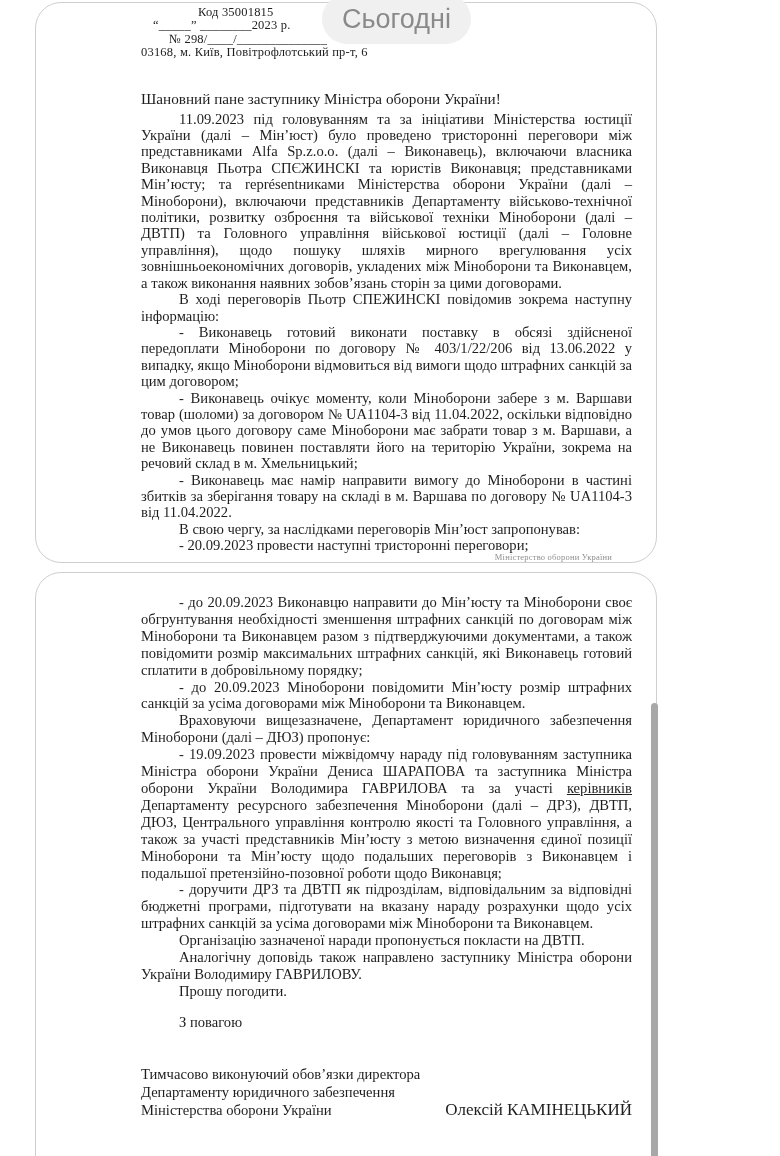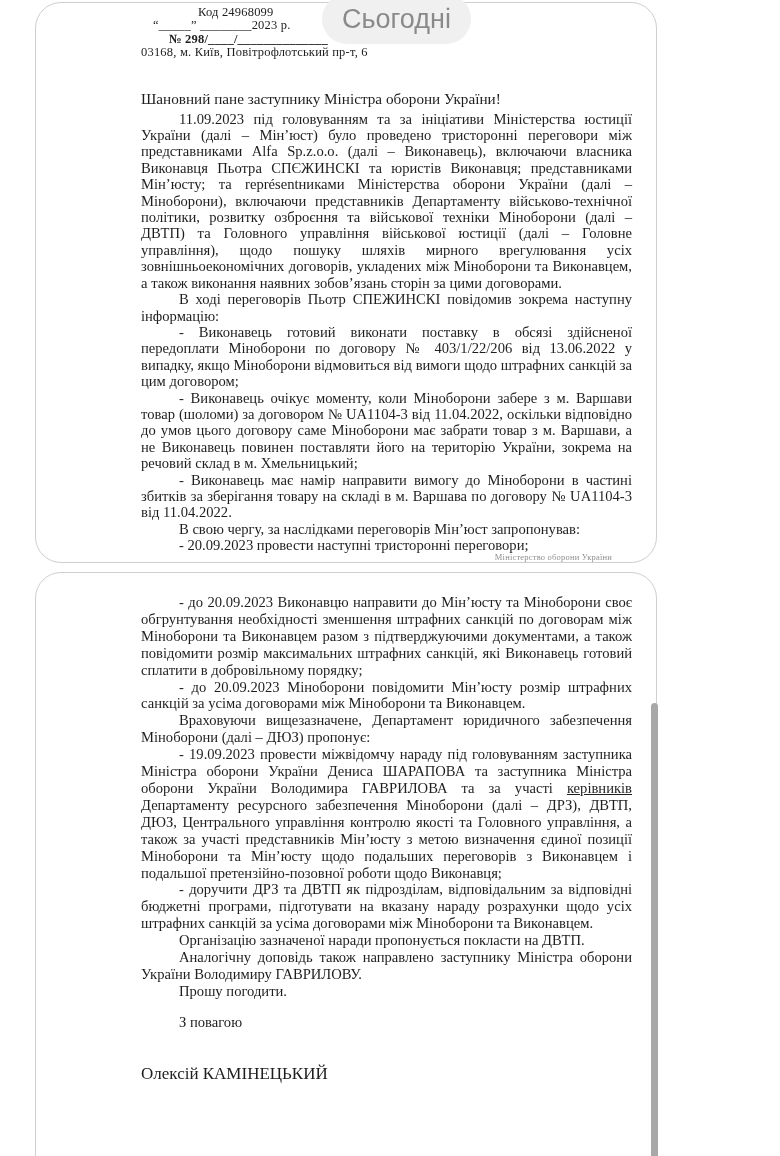--- a/index.html
+++ b/index.html
@@ -21,21 +21,21 @@
   .card-2{top:572px;height:640px;}
 
   
   .doc{position:relative;width:100%;height:100%;}
   .doc-inner{padding:0 24px 0 105px;}
 
   .hdr{font-size:12.5px;line-height:13.4px;padding-top:3px;white-space:nowrap;}
   .hdr div{letter-spacing:.2px;}
   .hdr .l1{padding-left:57px;}
   .hdr .l2{padding-left:12px;}
-  .hdr .l3{padding-left:28px;font-weight:bold;}
+  .hdr .l3{padding-left:28px;}
   .hdr .l4{padding-left:0;}
 
   .salutation{
     text-align:left;font-size:15.2px;margin-top:30px;margin-bottom:0;
   }
 
   .body-text p{
     margin:0;text-align:justify;text-indent:38px;
     font-size:14.6px;
   }
@@ -77,21 +77,21 @@
 </style>
 </head>
 <body>
 
 <div class="stage">
 
   <div class="photo-card card-1">
     <div class="doc">
       <div class="doc-inner">
         <div class="hdr">
-          <div class="l1">Код 24968099</div>
+          <div class="l1">Код 35001815</div>
           <div class="l2">“_____” ________2023 р.</div>
           <div class="l3">№ 298/____/______________</div>
           <div class="l4">03168, м. Київ, Повітрофлотський пр-т, 6</div>
         </div>
 
         <p class="salutation">Шановний пане заступнику Міністра оборони України!</p>
 
         <div class="body-text">
           <p>11.09.2023 під головуванням та за ініціативи Міністерства юстиції України (далі – Мін’юст) було проведено тристоронні переговори між представниками Alfa Sp.z.o.o. (далі – Виконавець), включаючи власника Виконавця Пьотра СПЄЖИНСКІ та юристів Виконавця; представниками Мін’юсту; та représentниками Міністерства оборони України (далі – Міноборони), включаючи представників Департаменту військово-технічної політики, розвитку озброєння та військової техніки Міноборони (далі – ДВТП) та Головного управління військової юстиції (далі – Головне управління), щодо пошуку шляхів мирного врегулювання усіх зовнішньоекономічних договорів, укладених між Міноборони та Виконавцем, а також виконання наявних зобов’язань сторін за цими договорами.</p>
           <p>В ході переговорів Пьотр СПЕЖИНСКІ повідомив зокрема наступну інформацію:</p>
@@ -115,20 +115,25 @@
           <p>Враховуючи вищезазначене, Департамент юридичного забезпечення Міноборони (далі – ДЮЗ) пропонує:</p>
           <p><span>- 19.09.2023 провести міжвідомчу нараду під головуванням заступника Міністра оборони України Дениса ШАРАПОВА та заступника Міністра оборони України Володимира ГАВРИЛОВА та за участі </span><span class="u">керівників</span><span> Департаменту ресурсного забезпечення Міноборони (далі – ДРЗ), ДВТП, ДЮЗ, Центрального управління контролю якості та Головного управління, а також за участі представників Мін’юсту з метою визначення єдиної позиції Міноборони та Мін’юсту щодо подальших переговорів з Виконавцем і подальшої претензійно-позовної роботи щодо Виконавця;</span></p>
           <p>- доручити ДРЗ та ДВТП як підрозділам, відповідальним за відповідні бюджетні програми, підготувати на вказану нараду розрахунки щодо усіх штрафних санкцій за усіма договорами між Міноборони та Виконавцем.</p>
           <p>Організацію зазначеної наради пропонується покласти на ДВТП.</p>
           <p>Аналогічну доповідь також направлено заступнику Міністра оборони України Володимиру ГАВРИЛОВУ.</p>
           <p>Прошу погодити.</p>
           <p class="closing">З повагою</p>
         </div>
 
         <div class="signature-row">
+          <div class="sig-left">
+            <div>Тимчасово виконуючий обов’язки директора</div>
+            <div>Департаменту юридичного забезпечення</div>
+            <div>Міністерства оборони України</div>
+          </div>
           <div class="sig-name">Олексій КАМІНЕЦЬКИЙ</div>
         </div>
       </div>
     </div>
   </div>
 
   <div class="date-badge">Сьогодні</div>
 
   <div class="scroll-thumb"></div>
 

